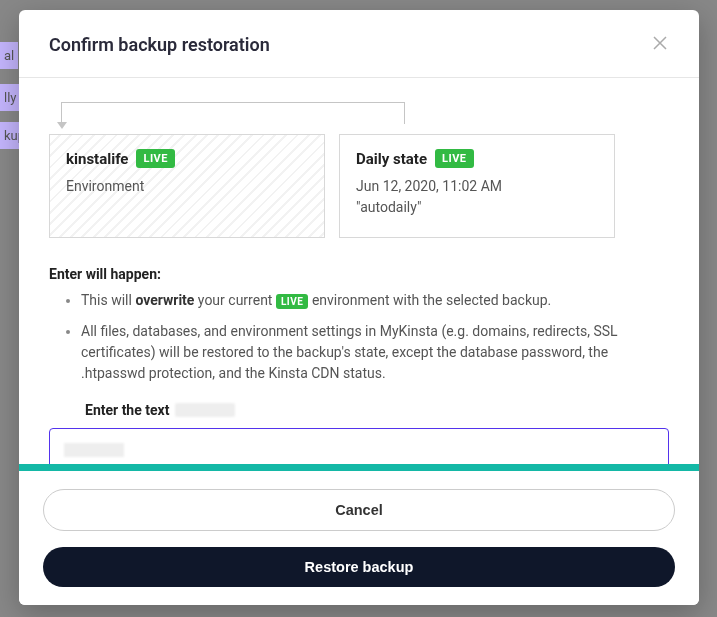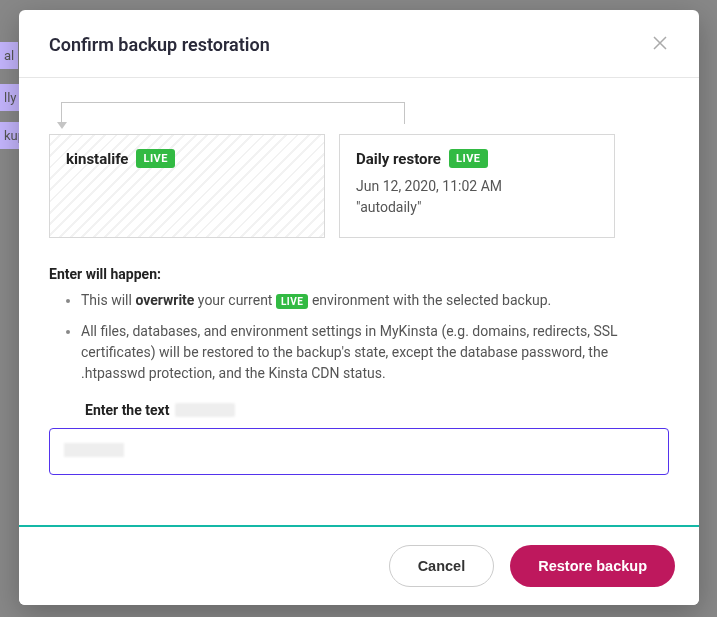--- a/index.html
+++ b/index.html
@@ -172,43 +172,44 @@
     outline: none;
   }
   .input-blur {
     display: inline-block;
     width: 60px;
     height: 14px;
     background: #eee;
     filter: blur(1px);
   }
   .modal-footer {
-    border-top: 2px solid #14b8a6;
+    border-top: 7px solid #14b8a6;
     padding: 18px 24px;
     display: flex;
     justify-content: flex-end;
     gap: 16px;
     background: #fff;
     border-radius: 0 0 6px 6px;
+    flex-direction: column;
   }
   .btn {
     border-radius: 999px;
     padding: 12px 28px;
     font-size: 14.5px;
     font-weight: 600;
     cursor: pointer;
     border: none;
   }
   .btn-secondary {
     background: #fff;
     border: 1px solid #ccc;
     color: #333;
   }
   .btn-primary {
-    background: #be185d;
+    background: #0f172a;
     color: #fff;
   }
 </style>
 </head>
 <body>
 
 <div class="bg-strip" style="top:42px;">al</div>
 <div class="bg-strip" style="top:84px;">lly</div>
 <div class="bg-strip" style="top:122px;">kup</div>
 
@@ -229,25 +230,26 @@
       <div class="arrow-line"></div>
       <div class="arrow-head"></div>
     </div>
 
     <div class="cards">
       <div class="card hatched">
         <div class="card-title-row">
           <span class="card-title">kinstalife</span>
           <span class="badge-live">LIVE</span>
         </div>
+        <div class="card-sub">Environment</div>
       </div>
 
       <div class="card">
         <div class="card-title-row">
-          <span class="card-title">Daily restore</span>
+          <span class="card-title">Daily state</span>
           <span class="badge-live">LIVE</span>
         </div>
         <div class="card-sub">Jun 12, 2020, 11:02 AM</div>
         <div class="card-sub">"autodaily"</div>
       </div>
     </div>
 
     <div class="section-label">Enter will happen:</div>
 
     <ul class="bullets">

